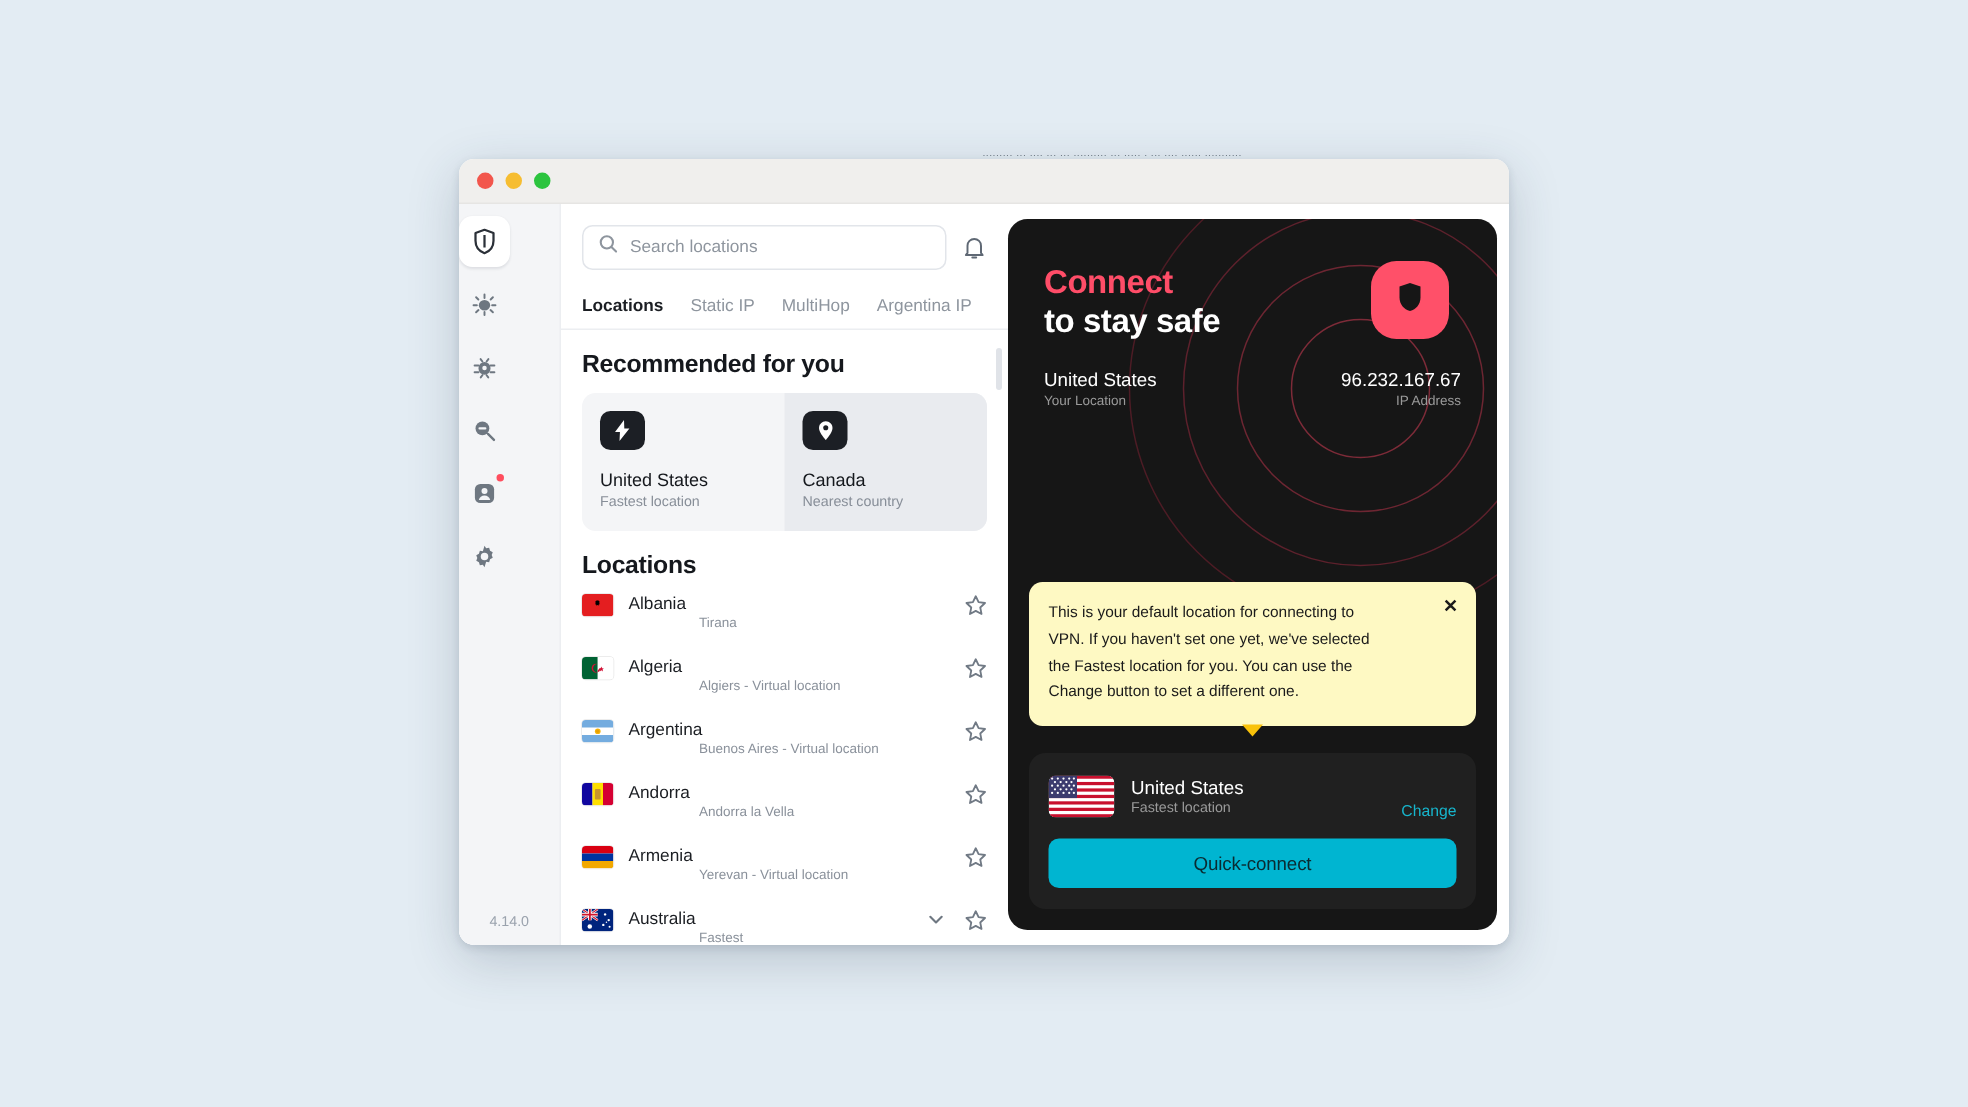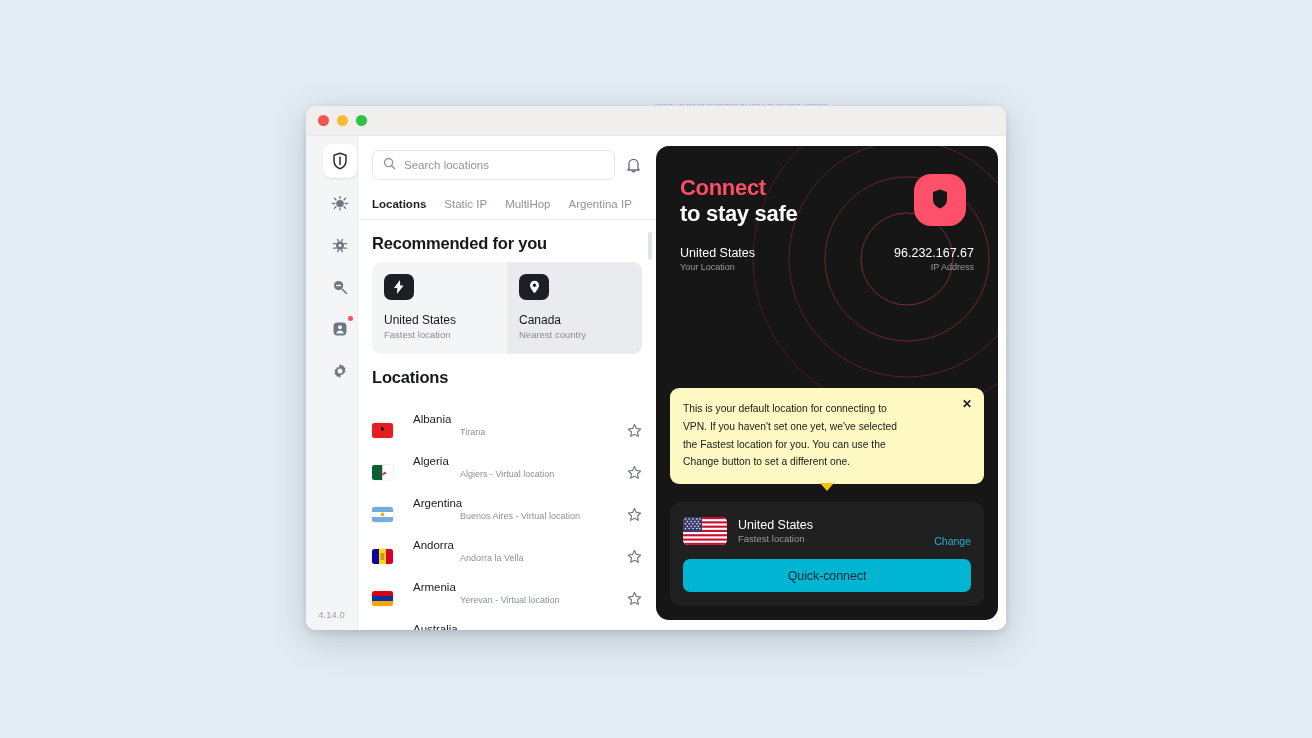--- a/index.html
+++ b/index.html
@@ -53,26 +53,26 @@
   .dot { width: 11px; height: 11px; border-radius: 50%; }
   .dot.red    { background: #f2564c; }
   .dot.yellow { background: #f6bd31; }
   .dot.green  { background: #2cc43e; }
 
   
   .win-body { flex: 1; display: flex; background: #ffffff; min-height: 0; }
 
   
   .sidebar {
-    width: 52px;
+    width: 68px;
     background: #f4f5f7;
     border-right: 1px solid #eceef1;
     display: flex;
     flex-direction: column;
-    align-items: flex-end;
+    align-items: flex-start;
     padding-top: 8px;
     position: relative;
   }
   .side-btn {
     width: 34px; height: 34px;
     margin-bottom: 8px;
     border-radius: 9px;
     display: flex; align-items: center; justify-content: center;
     position: relative;
     color: #6e7781;
@@ -168,23 +168,23 @@
     background: #1c1f25;
     border-radius: 7px;
     display: flex; align-items: center; justify-content: center;
     margin-bottom: 13px;
   }
   .rec-name { font-size: 12px; color: #15181d; margin-bottom: 2px; }
   .rec-sub  { font-size: 9.5px; color: #878e98; }
 
   .loc-list { padding: 0 14px; }
   .loc-row {
-    display: flex; align-items: flex-end;
+    display: flex; align-items: flex-start;
     height: 42px;
-    gap: 20px;
+    gap: 10px;
   }
   .flag {
     width: 21px; height: 15px;
     border-radius: 2.5px;
     flex: 0 0 21px;
     overflow: hidden;
     box-shadow: 0 0 0 .5px rgba(0,0,0,.10);
     position: relative;
   }
   .loc-text { flex: 1; min-width: 0; }

